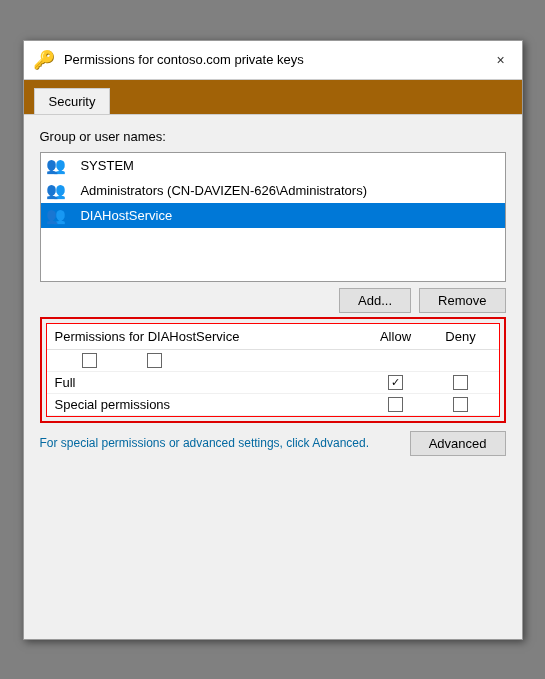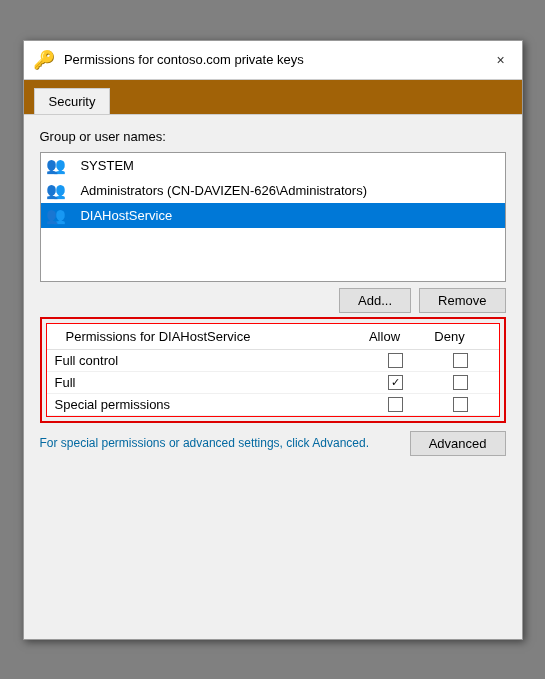--- a/index.html
+++ b/index.html
@@ -134,21 +134,21 @@
       border: 2px solid #0078d7;
     }
 
     .permissions-box {
       border: 1px solid #f00;
       background: #fff;
       padding: 0;
     }
     .permissions-header {
       display: flex;
-      padding: 5px 19px;
+      padding: 5px 8px;
       font-size: 13px;
       background: #fff;
       border-bottom: 1px solid #e0e0e0;
     }
     .perm-name-col { flex: 1; }
     .perm-allow-col { width: 70px; text-align: center; }
     .perm-deny-col { width: 60px; text-align: center; }
 
     .perm-row {
       display: flex;
@@ -242,21 +242,20 @@
 
     <div style="border: 2px solid #dd0000; padding: 4px;">
       <div class="permissions-box">
         <div class="permissions-header">
           <span class="perm-name-col">Permissions for DIAHostService</span>
           <span class="perm-allow-col">Allow</span>
           <span class="perm-deny-col">Deny</span>
         </div>
 
         <div class="perm-row">
-          <span class="perm-label">Full control</span>
           <div class="perm-check">
             <div class="checkbox"></div>
           </div>
           <div class="perm-deny">
             <div class="checkbox"></div>
           </div>
         </div>
 
         <div class="perm-row">
           <span class="perm-label">Full</span>

